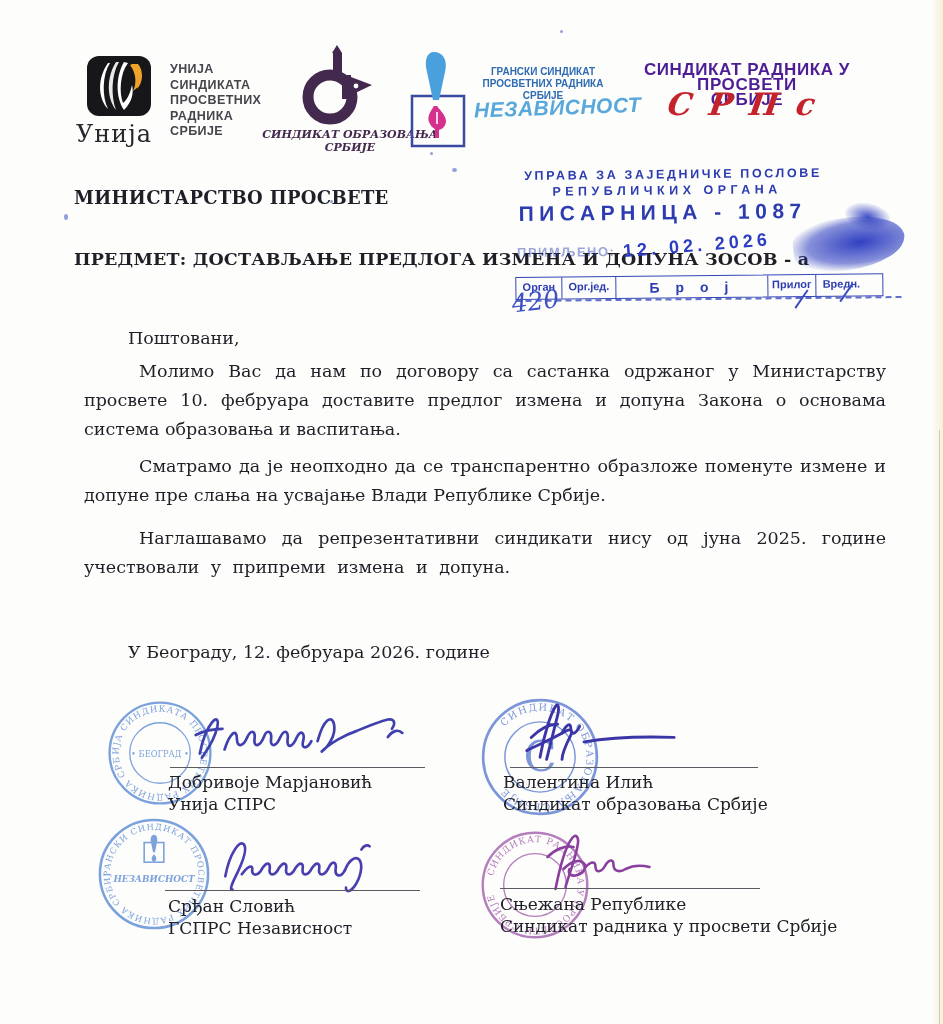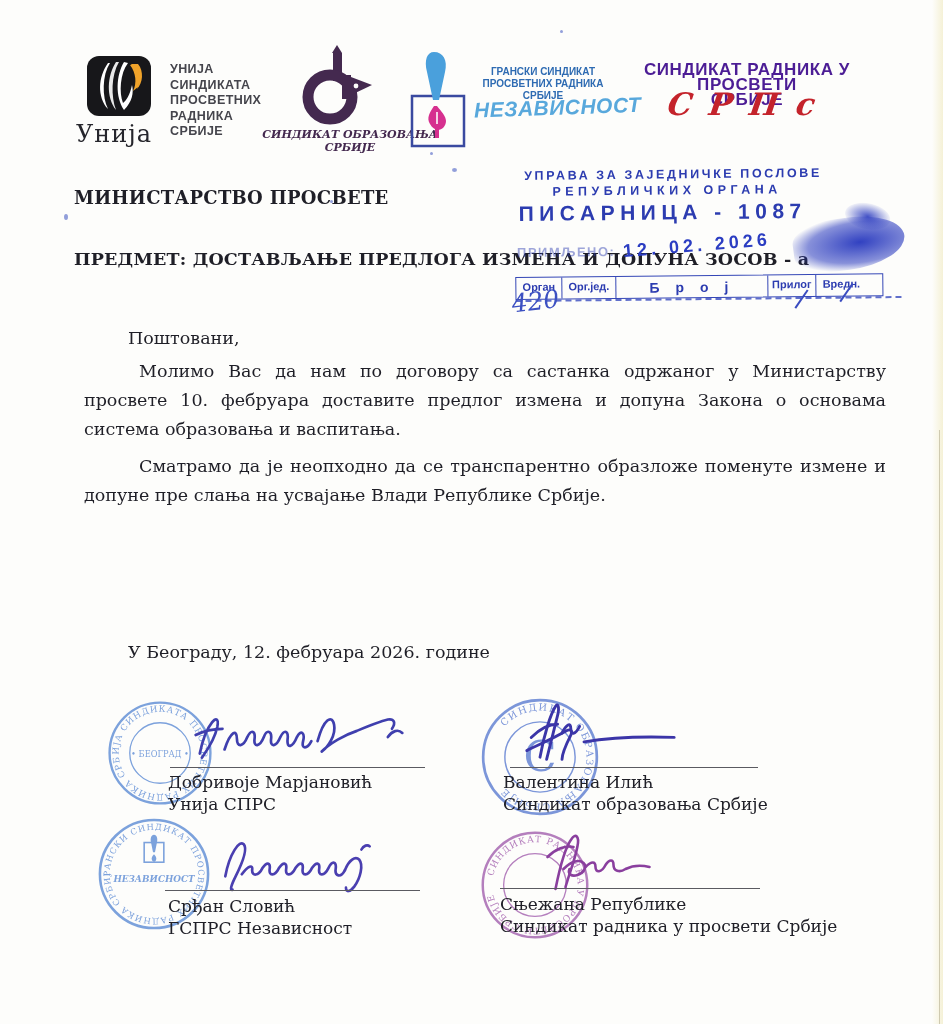--- a/index.html
+++ b/index.html
@@ -146,20 +146,21 @@
     </div>
     <div class="abs stline"></div>
     <div class="abs hand420">420</div>
     <div class="abs slash" style="left:285px;top:122px"></div>
     <div class="abs slash" style="left:330px;top:116px"></div>
   </div>
 
   <div class="abs salut">Поштовани,</div>
   <div class="abs para p2">Молимо Вас да нам по договору са састанка одржаног у Министарству просвете 10. фебруара доставите предлог измена и допуна Закона о основама система образовања и васпитања.</div>
   <div class="abs para p3">Сматрамо да је неопходно да се транспарентно образложе поменуте измене и допуне пре слања на усвајање Влади Републике Србије.</div>
+  <div class="abs para p4">Наглашавамо да репрезентативни синдикати нису од јуна 2025. године учествовали у припреми измена и допуна.</div>
   <div class="abs dateline">У Београду, 12. фебруара 2026. године</div>
 
   <div class="abs sigblock sb1">
     <svg class="abs stamp-circle" style="left:10px;top:8px;width:110px;color:#4a7fd4" viewBox="0 0 120 120">
       <defs>
           <path id="ring1" d="M60,60 m-45,0 a45,45 0 1,1 90,0 a45,45 0 1,1 -90,0"></path>
         </defs>
       <circle cx="60" cy="60" r="55" fill="none" stroke="currentColor" stroke-width="2.6"></circle>
       <circle cx="60" cy="60" r="33" fill="none" stroke="currentColor" stroke-width="1.4"></circle>
       <text font-size="9.5" letter-spacing="1" fill="currentColor"><textPath href="#ring1" startOffset="50%" text-anchor="middle">УНИЈА СИНДИКАТА ПРОСВЕТНИХ РАДНИКА СРБИЈЕ</textPath></text>

